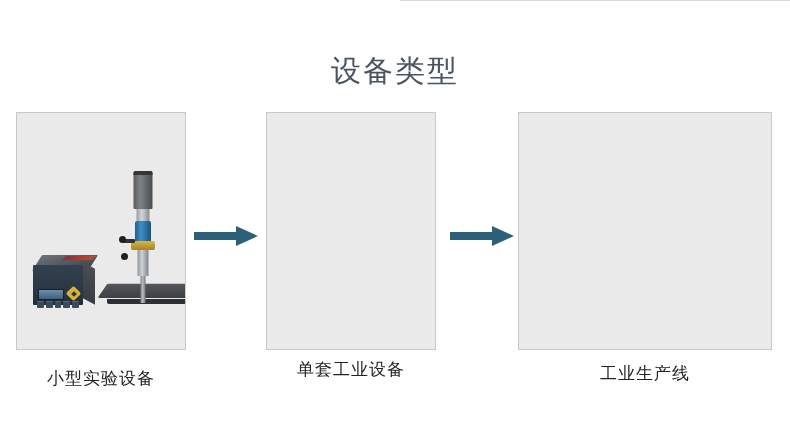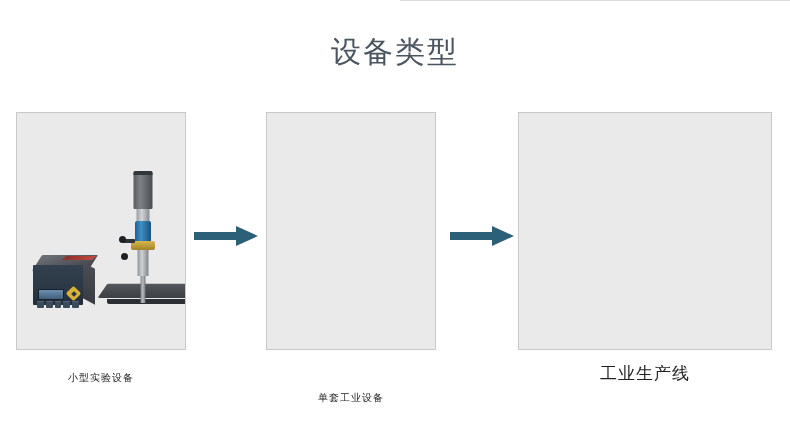--- a/index.html
+++ b/index.html
@@ -22,21 +22,21 @@
     left: 400px;
     top: 0px;
     width: 390px;
     height: 1px;
     background: #dcdcdc;
   }
 
   #page-title {
     position: absolute;
     left: 0;
-    top: 33px;
+    top: 52px;
     width: 790px;
     text-align: center;
     font-size: 30px;
     line-height: 38px;
     letter-spacing: 2px;
     color: #4a5560;
     font-weight: 400;
   }
 
   
@@ -48,27 +48,27 @@
     overflow: hidden;
   }
   #panel-lab      { left: 16px;  top: 112px; width: 170px; height: 238px; }
   #panel-single   { left: 266px; top: 112px; width: 170px; height: 238px; }
   #panel-line     { left: 518px; top: 112px; width: 254px; height: 238px; }
 
   .caption {
     position: absolute;
     text-align: center;
     color: #222222;
-    font-size: 10px;
+    font-size: 17px;
     line-height: 20px;
     letter-spacing: 1px;
     white-space: nowrap;
   }
   #caption-lab    { left: 16px;  top: 368px; width: 170px; }
-  #caption-single { left: 266px; top: 388px; width: 170px; }
+  #caption-single { left: 266px; top: 359px; width: 170px; }
   #caption-line   { left: 518px; top: 364px; width: 254px; font-size: 17px; font-family: Liberation Serif, serif; }
 
   
   .arrow {
     position: absolute;
     top: 225px;
     width: 64px;
     height: 22px;
   }
   #arrow-1 { left: 194px; }

